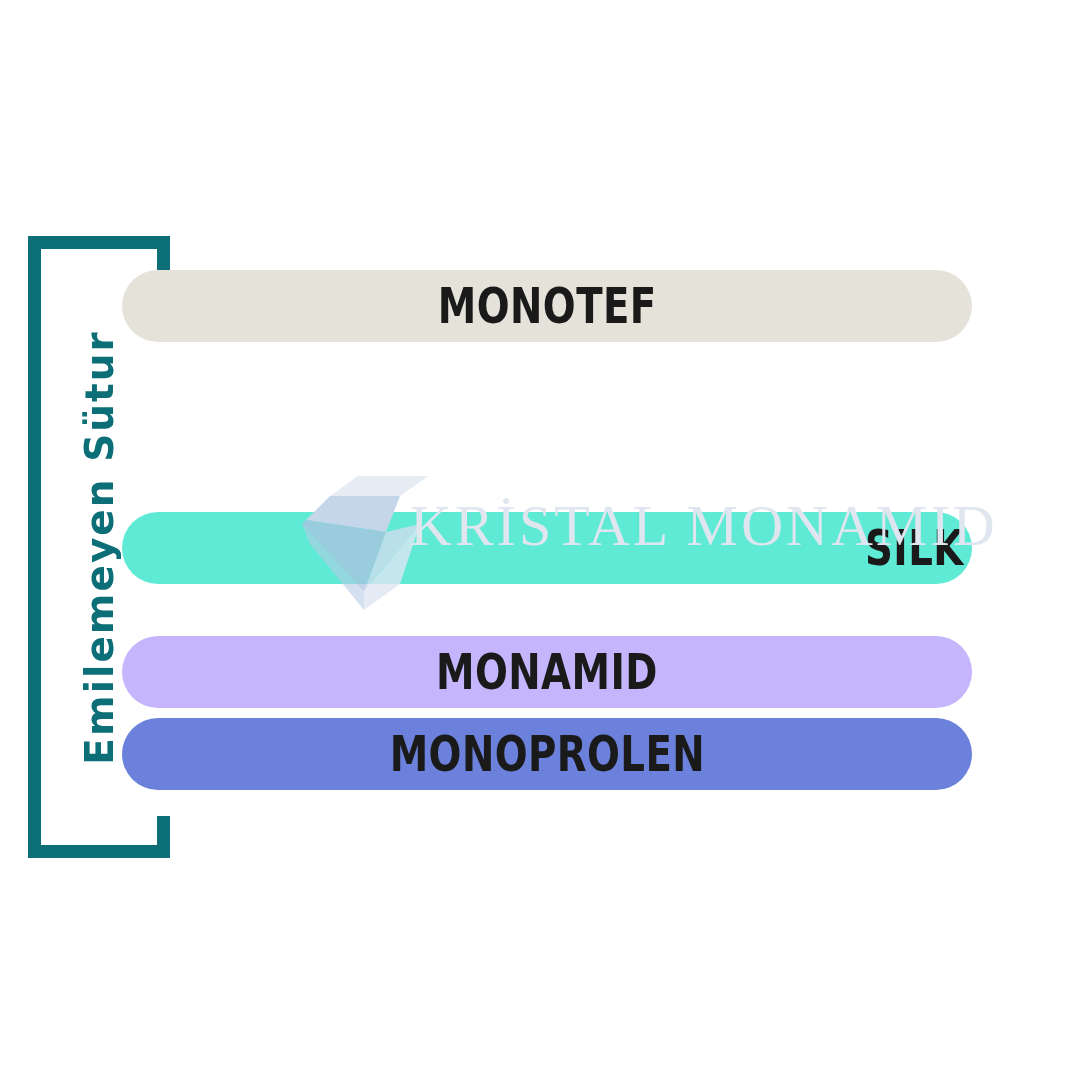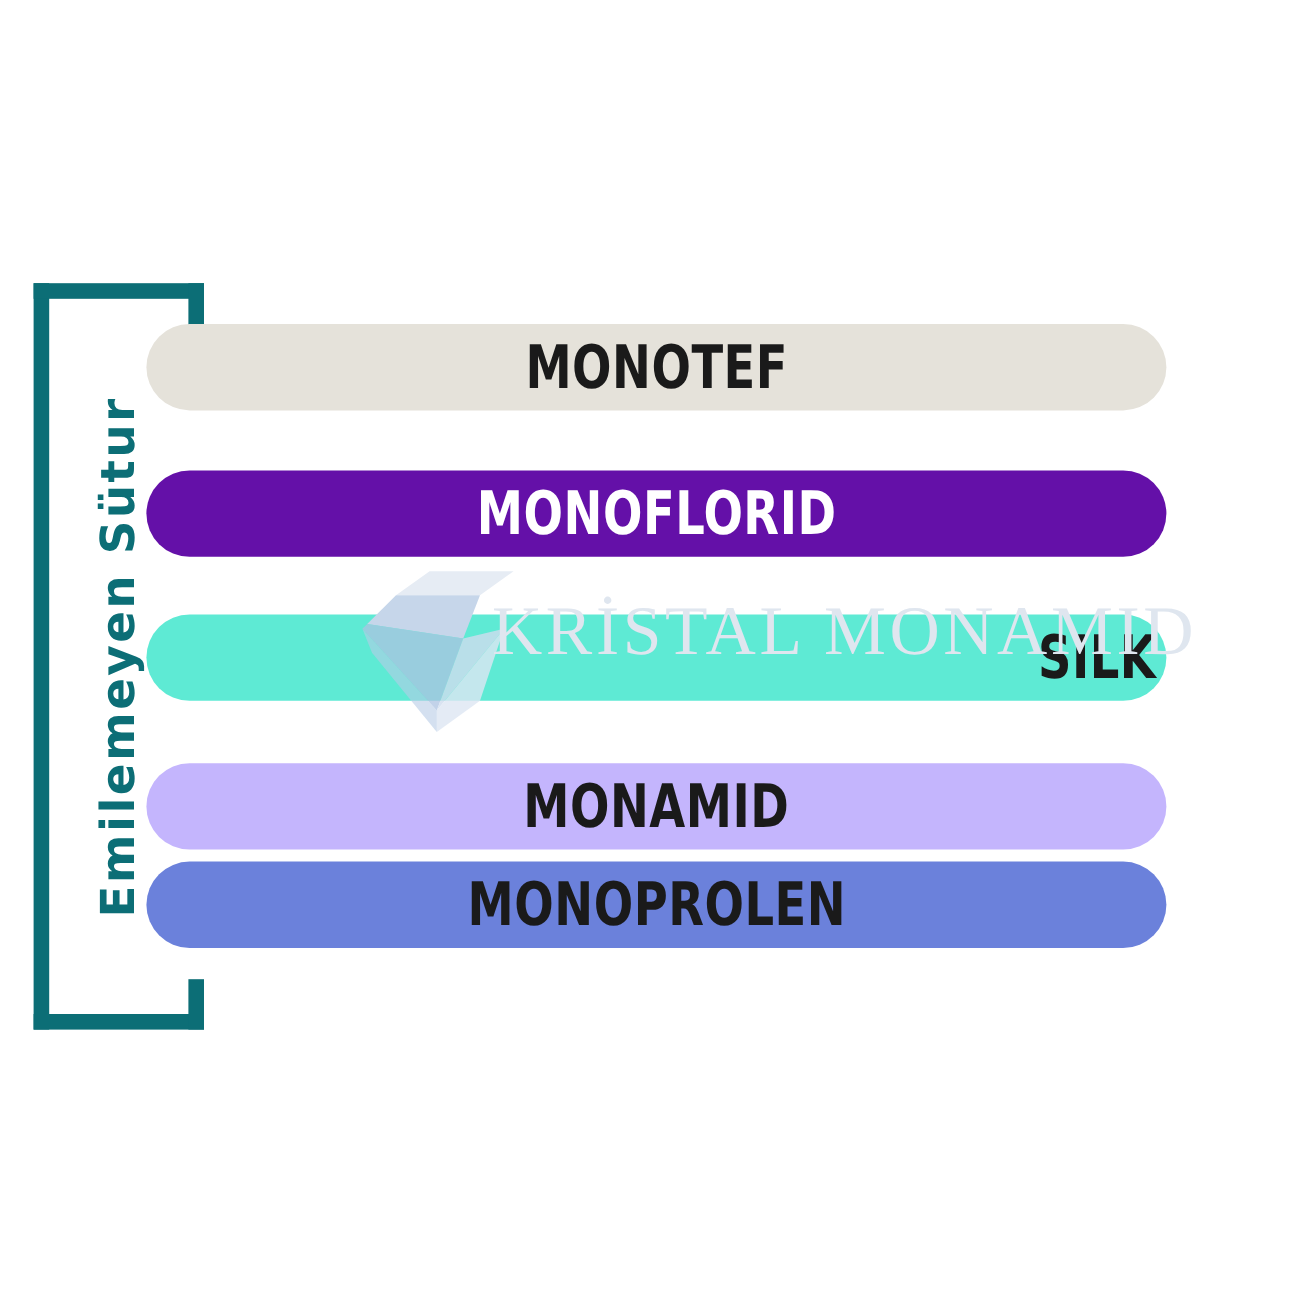--- a/index.html
+++ b/index.html
@@ -170,23 +170,20 @@
   </div>
 
   <div class="vertical-label">
     <div class="vertical-label-text" style="color: rgb(12, 110, 118);">Emilemeyen Sütur</div>
   </div>
 
   <div class="pill-stack">
     <div class="pill" style="top: 270px; background: rgb(229, 226, 218); text-align: right;">
       <span class="pill-label" style="color: rgb(26, 26, 26);">MONOTEF</span>
     </div>
-    <div class="pill" style="top: 392px; background: rgb(100, 16, 168);">
-      <span class="pill-label" style="color: rgb(255, 255, 255);">MONOFLORID</span>
-    </div>
     <div class="pill" style="top: 512px; background: #5eead4; justify-content: flex-end;">
       <span class="pill-label" style="color: rgb(26, 26, 26);">SILK</span>
     </div>
     <div class="pill" style="top: 636px; background: #c4b5fd;">
       <span class="pill-label" style="color: rgb(26, 26, 26);">MONAMID</span>
     </div>
     <div class="pill" style="top: 718px; background: rgb(107, 129, 219);">
       <span class="pill-label" style="color: rgb(26, 26, 26);">MONOPROLEN</span>
     </div>
   </div>

